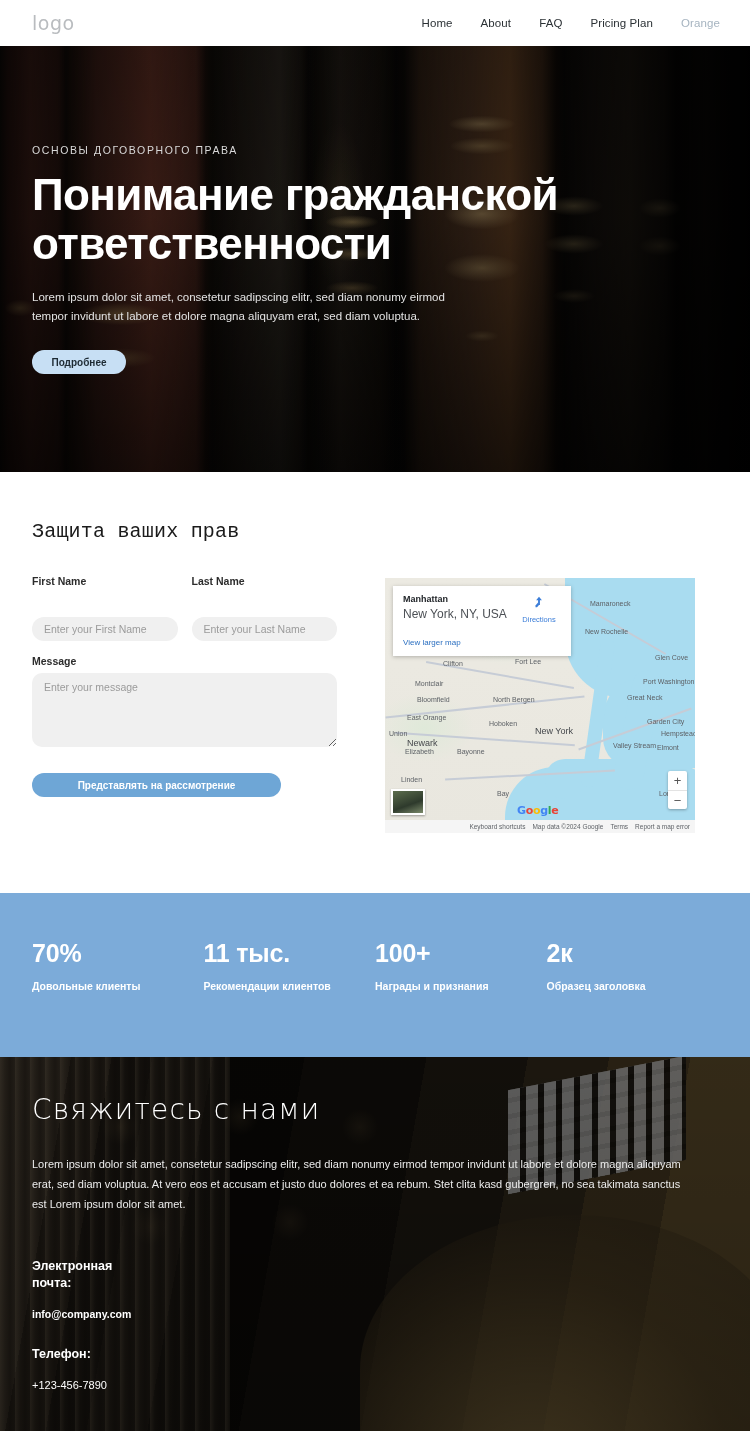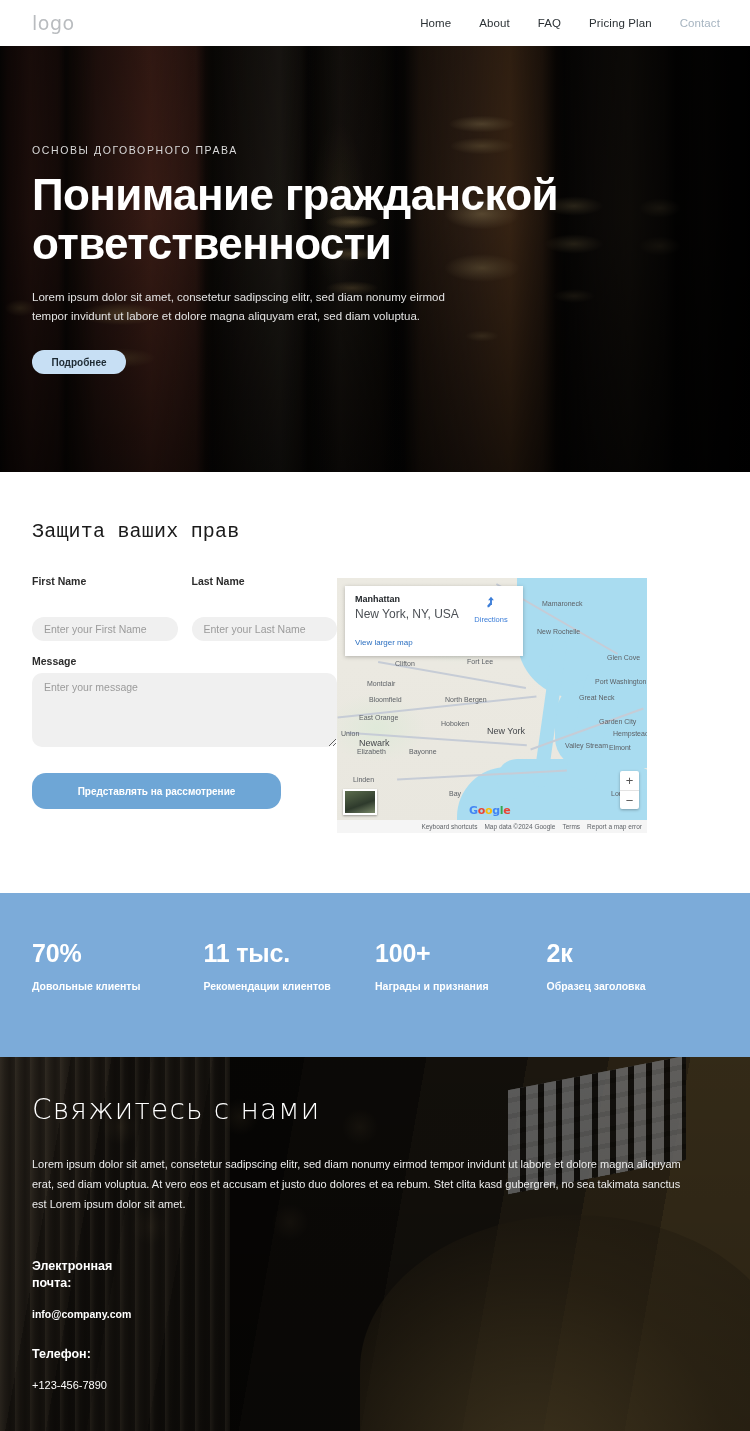--- a/index.html
+++ b/index.html
@@ -140,21 +140,21 @@
   
   .form-section { background: #fff; padding: 48px 32px 60px; }
   .section-title {
     font-size: 20px;
     font-weight: 300;
     color: #1b1b1b;
     letter-spacing: .2px;
     margin-bottom: 32px;
     font-family: Liberation Mono, monospace;
   }
-  .form-grid { display: flex; align-items: flex-start; }
+  .form-grid { display: flex; gap: 48px; align-items: flex-start; }
   .form-col { width: 305px; flex: none; }
   .field-label {
     display: block;
     font-size: 10.5px;
     font-weight: 700;
     color: #2c2c2c;
     margin-bottom: 6px;
   }
   .row-2 { display: flex; gap: 14px; margin-bottom: 14px; }
   .row-2 > div { flex: 1; }
@@ -183,21 +183,21 @@
     font-size: 10.5px;
     color: #333;
     font-family: "Liberation Sans", sans-serif;
     outline: none;
     resize: vertical;
   }
   .ta::placeholder { color: #9b9b9b; }
   .submit-btn {
     margin-top: 8px;
     width: 249px;
-    height: 36px;
+    height: 24px;
     background: #6ea6d6;
     color: #ffffff;
     font-size: 10px;
     font-weight: 700;
     border: none;
     border-radius: 14px;
     cursor: pointer;
     font-family: "Liberation Sans", sans-serif;
   }
 
@@ -404,21 +404,21 @@
 
 <div class="page">
 
   <div class="header">
     <div class="logo">logo</div>
     <div class="nav">
       <a class="nav-link" href="#">Home</a>
       <a class="nav-link" href="#">About</a>
       <a class="nav-link" href="#">FAQ</a>
       <a class="nav-link" href="#">Pricing Plan</a>
-      <a class="nav-link is-muted" href="#">Contact</a>
+      <a class="nav-link is-muted" href="#">Orange</a>
     </div>
   </div>
 
   <div class="hero">
     <div class="hero-bg">
       <div class="books"></div>
       <div class="gold"></div>
       <div class="shade"></div>
     </div>
     <div class="hero-inner">

